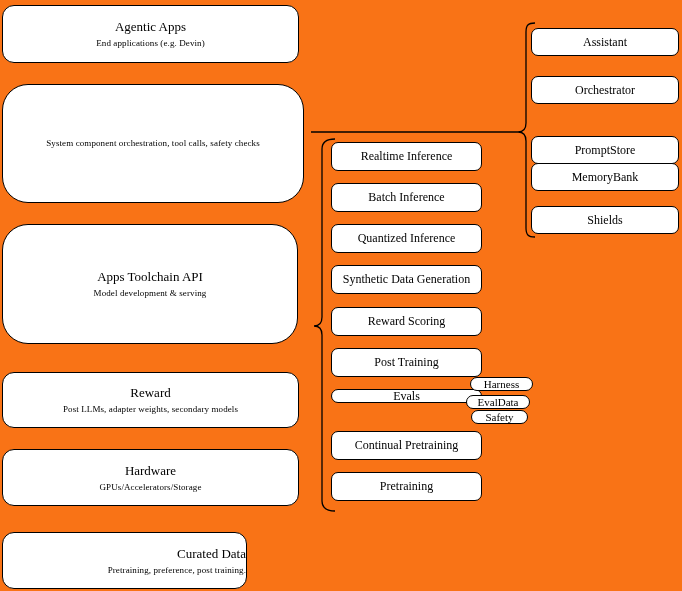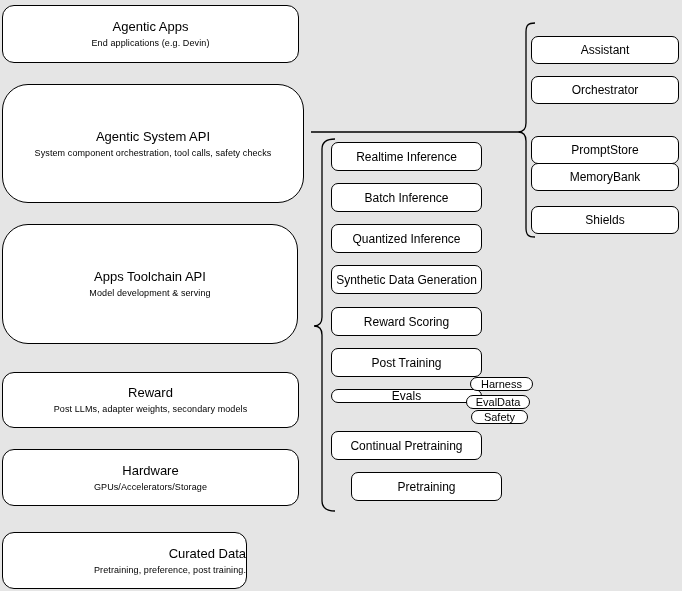--- a/index.html
+++ b/index.html
@@ -1,21 +1,21 @@
 <!DOCTYPE html>
 <html><head>
 <meta charset="utf-8">
 <style>
   html, body { margin: 0; padding: 0; background: #ffffff; }
   .canvas {
     position: relative;
     width: 682px;
     height: 591px;
-    background: #e5e5e5;
-    font-family: Liberation Sans, sans-serif;
+    background: #f97316;
+    font-family: Liberation Serif, serif;
     color: #000000;
     overflow: hidden;
   }
   .connectors {
     position: absolute;
     left: 0; top: 0;
     width: 682px; height: 591px;
     z-index: 1;
   }
   .node {
@@ -69,21 +69,20 @@
 
     <path d="M 335 139 C 326.5 139 322 141.5 322 149 L 322 317 C 322 322.5 320 326 314 326 C 320 326 322 329.5 322 335 L 322 501 C 322 508.5 326.5 511 335 511" fill="none" stroke="#000000" stroke-width="1.3"></path>
   </svg>
 
   <div class="node stack-box" style="left:2px; top:5px; width:297px; height:58px;">
     <div class="title">Agentic Apps</div>
     <div class="subtitle">End applications (e.g. Devin)</div>
   </div>
 
   <div class="node stack-box big" style="left:2px; top:84px; width:302px; height:119px;">
-    <div class="title">Agentic System API</div>
     <div class="subtitle">System component orchestration, tool calls, safety checks</div>
   </div>
 
   <div class="node stack-box big" style="left:2px; top:224px; width:296px; height:120px;">
     <div class="title">Apps Toolchain API</div>
     <div class="subtitle">Model development &amp; serving</div>
   </div>
 
   <div class="node stack-box" style="left:2px; top:372px; width:297px; height:56px;">
     <div class="title">Reward</div>
@@ -101,25 +100,25 @@
   </div>
 
   <div class="node mid-box" style="top:142px;">Realtime Inference</div>
   <div class="node mid-box" style="top:183px;">Batch Inference</div>
   <div class="node mid-box" style="top:224px;">Quantized Inference</div>
   <div class="node mid-box" style="top:265px;">Synthetic Data Generation</div>
   <div class="node mid-box" style="top:307px;">Reward Scoring</div>
   <div class="node mid-box" style="top:348px;">Post Training</div>
   <div class="node mid-box" style="top:389px; height:14px;">Evals</div>
   <div class="node mid-box" style="top:431px;">Continual Pretraining</div>
-  <div class="node mid-box" style="top:472px;margin-left:20px;">Pretraining</div>
+  <div class="node mid-box" style="top:472px;">Pretraining</div>
 
   <div class="pill" style="left:470px; top:377px; width:63px; height:14px;">Harness</div>
   <div class="pill" style="left:466px; top:395px; width:64px; height:14px;">EvalData</div>
   <div class="pill" style="left:471px; top:410px; width:57px; height:14px;">Safety</div>
 
-  <div class="node right-box" style="top:36px;">Assistant</div>
+  <div class="node right-box" style="top:28px;">Assistant</div>
   <div class="node right-box" style="top:76px;">Orchestrator</div>
   <div class="node right-box" style="top:136px;">PromptStore</div>
   <div class="node right-box" style="top:163px;">MemoryBank</div>
   <div class="node right-box" style="top:206px;">Shields</div>
 
 </div>
 
 </body></html>

